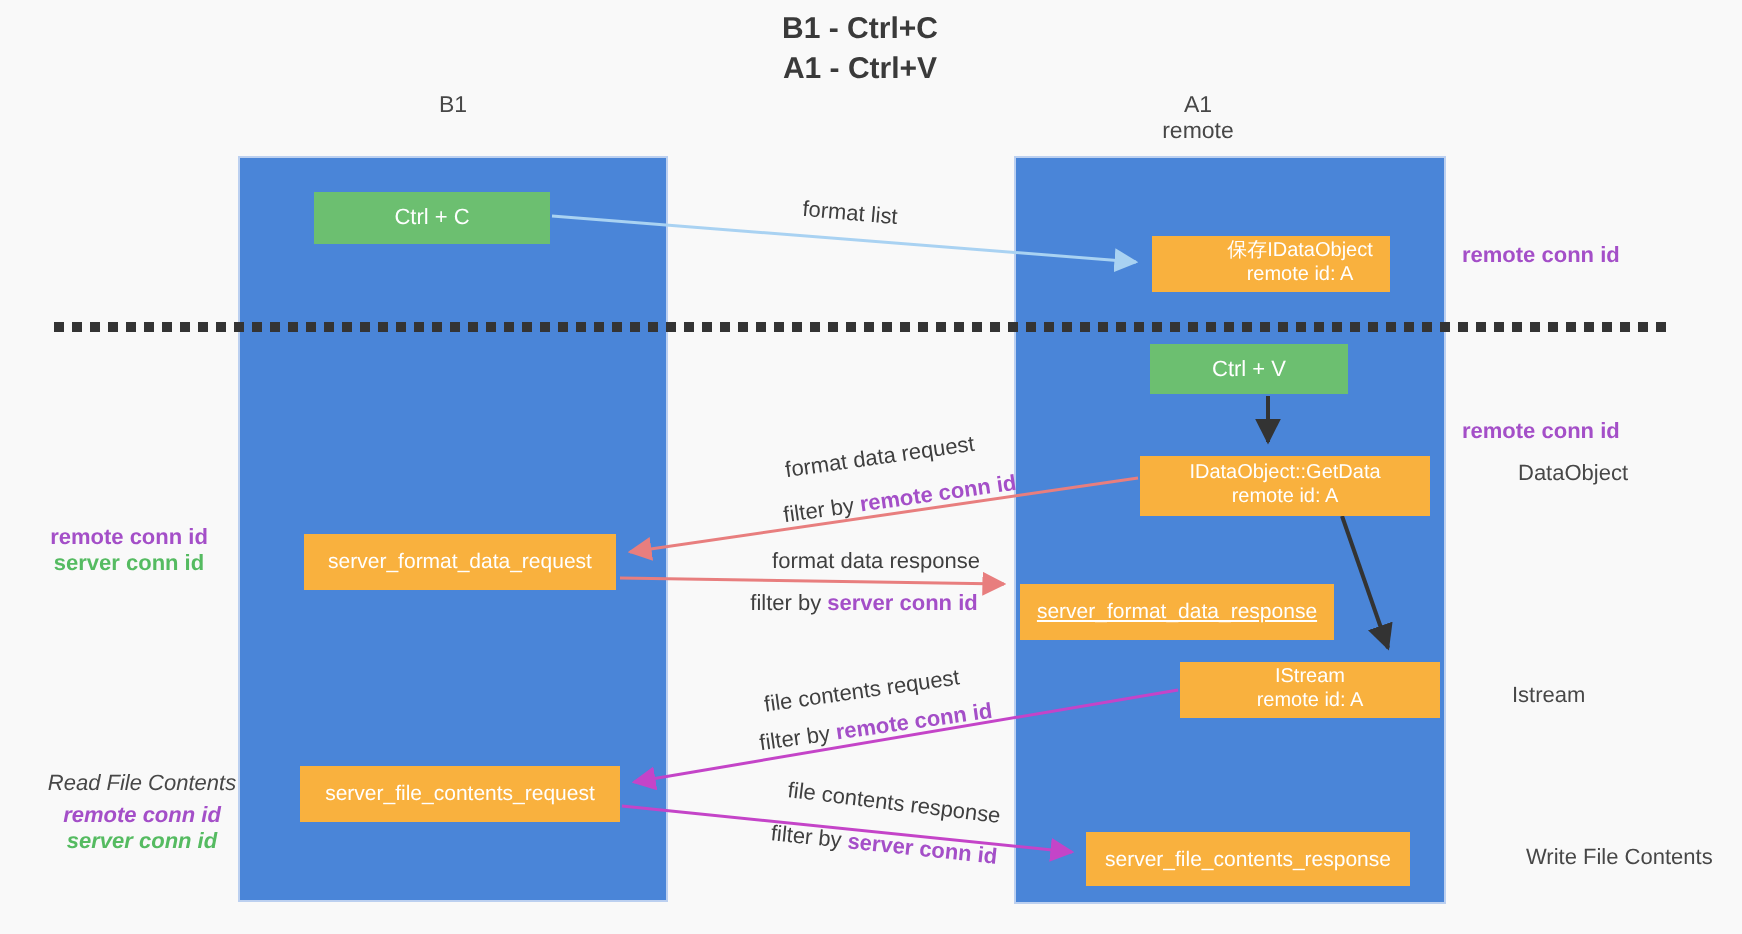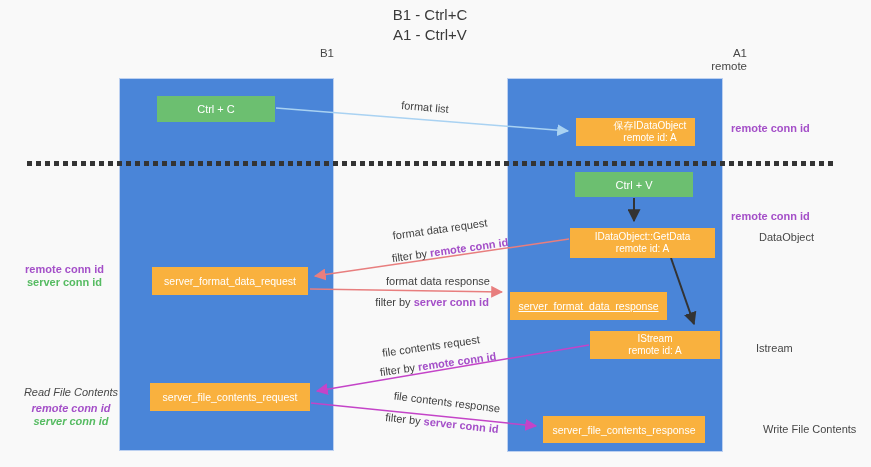--- a/index.html
+++ b/index.html
@@ -5,27 +5,27 @@
   html,body{margin:0;padding:0;background:#f9f9f9;}
   .canvas{
     position:relative;width:871px;height:467px;overflow:hidden;
     background:#f9f9f9;
     font-family:"Liberation Sans","DejaVu Sans",sans-serif;
     color:#3d3d3d;
   }
   .abs{position:absolute;}
   .title{
     left:280px;top:5px;width:300px;text-align:center;
-    font-size:15px;line-height:20px;color:#3a3a3a;
+    font-size:15px;line-height:20px;color:#3a3a3a;font-weight:bold;
   }
   .lane{
     background:#4a85d8;border:1px solid #bcd0f0;box-sizing:border-box;
   }
   .lane-header{
-    text-align:right;font-size:11.5px;line-height:13px;color:#474747;
+    text-align:center;font-size:11.5px;line-height:13px;color:#474747;
   }
   .node{
     box-sizing:border-box;display:flex;flex-direction:column;
     align-items:center;justify-content:center;
     color:#ffffff;text-align:right;z-index:4;
   }
   .node-green{background:#6cbf70;font-size:11px;}
   .node-orange{background:#f9b13e;font-size:10px;line-height:12px;}
   .node-orange.one-line{font-size:10.5px;}
   svg.arrows{position:absolute;left:0;top:0;z-index:3;pointer-events:none;}
@@ -52,21 +52,21 @@
 <div class="canvas">
 
   <div class="abs title">
     <div>B1 - Ctrl+C</div>
     <div>A1 - Ctrl+V</div>
   </div>
 
   <div class="abs lane-header" style="left:119px;top:47px;width:215px;">
     <div>B1</div>
   </div>
-  <div class="abs lane-header" style="left:531px;top:47px;width:216px;">
+  <div class="abs lane-header" style="left:491px;top:47px;width:216px;">
     <div>A1</div>
     <div>remote</div>
   </div>
 
   <div class="abs lane" style="left:119px;top:78px;width:215px;height:373px;z-index:1;"></div>
   <div class="abs lane" style="left:507px;top:78px;width:216px;height:374px;z-index:1;"></div>
 
   <div class="abs dashed-line"></div>
 
   <svg class="arrows" width="871" height="467" viewBox="0 0 871 467">
@@ -95,21 +95,21 @@
 
   <div class="abs node node-green" style="left:157px;top:96px;width:118px;height:26px;">
     <span>Ctrl + C</span>
   </div>
 
   <div class="abs node node-orange" style="left:576px;top:118px;width:119px;height:28px;padding-left:29px;">
     <span>保存IDataObject</span>
     <span>remote id: A</span>
   </div>
 
-  <div class="abs node node-green" style="left:575px;top:172px;width:118px;height:25px;">
+  <div class="abs node node-green" style="left:575px;top:172px;width:99px;height:25px;">
     <span>Ctrl + V</span>
   </div>
 
   <div class="abs node node-orange" style="left:570px;top:228px;width:145px;height:30px;">
     <span>IDataObject::GetData</span>
     <span>remote id: A</span>
   </div>
 
   <div class="abs node node-orange one-line" style="left:152px;top:267px;width:156px;height:28px;">
     <span>server_format_data_request</span>

